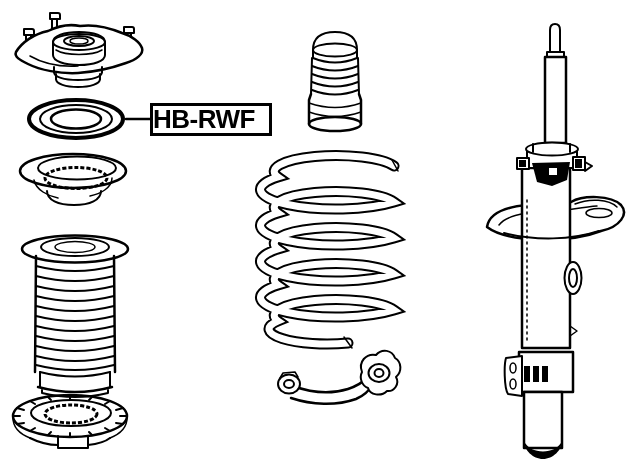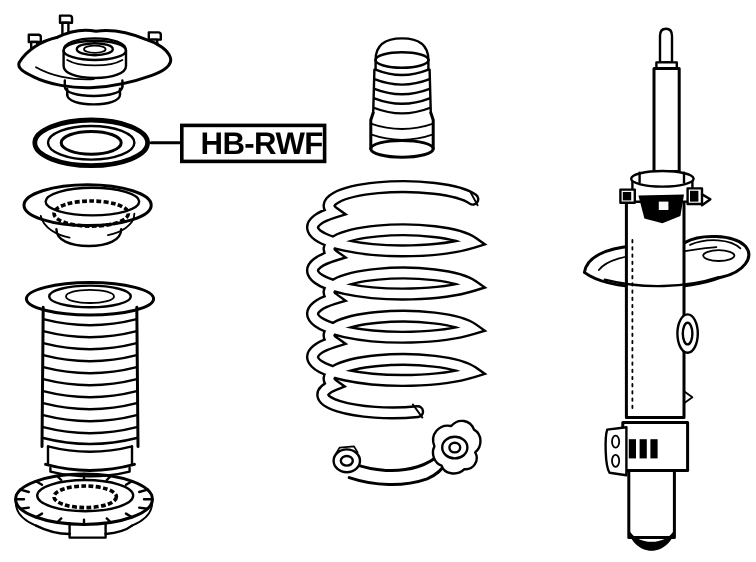--- a/index.html
+++ b/index.html
@@ -15,21 +15,21 @@
   .tex{fill:none;stroke:var(--line);stroke-width:3;stroke-dasharray:4 2;}
   .fw{fill:#fff;stroke:var(--line);stroke-width:2;stroke-linejoin:round;}
   .fw25{fill:#fff;stroke:var(--line);stroke-width:2.5;stroke-linejoin:round;}
   .fb{fill:var(--line);stroke:none;}
   .tube-out{fill:none;stroke:var(--line);stroke-width:11;stroke-linecap:round;}
   .tube-in{fill:none;stroke:#fff;stroke-width:7;stroke-linecap:round;}
   
   .part-label{
     position:absolute;left:150px;top:103px;width:116px;height:27px;
     border:3px solid var(--line);background:#fff;
-    display:flex;align-items:center;justify-content:flex-end;
+    display:flex;align-items:center;justify-content:flex-start;
     font-weight:bold;font-size:26px;letter-spacing:-0.5px;color:var(--line);
     font-family:"Liberation Sans", sans-serif; white-space:nowrap;
   }
 </style>
 </head>
 <body>
 
 <div class="stage">
   <svg width="630" height="468" viewBox="0 0 630 468">
 

